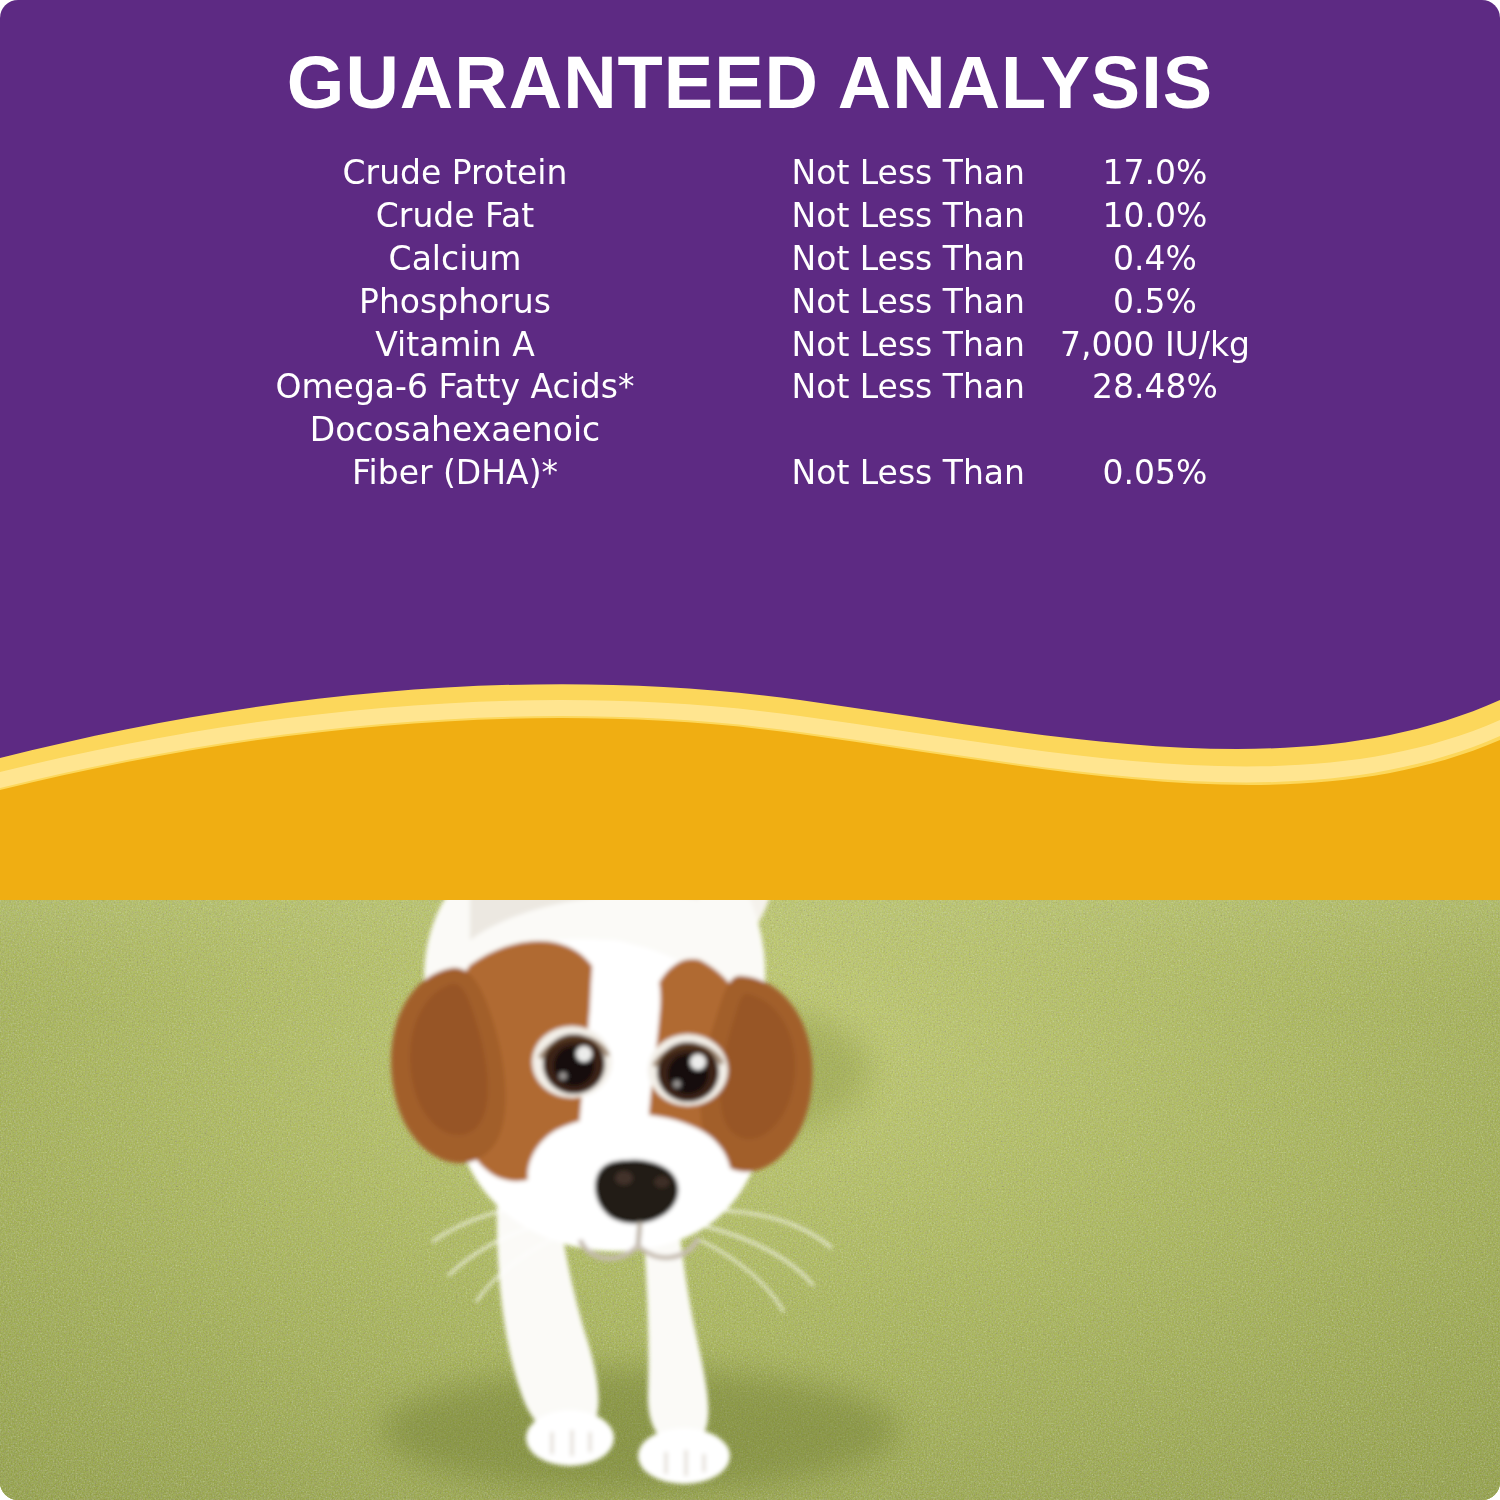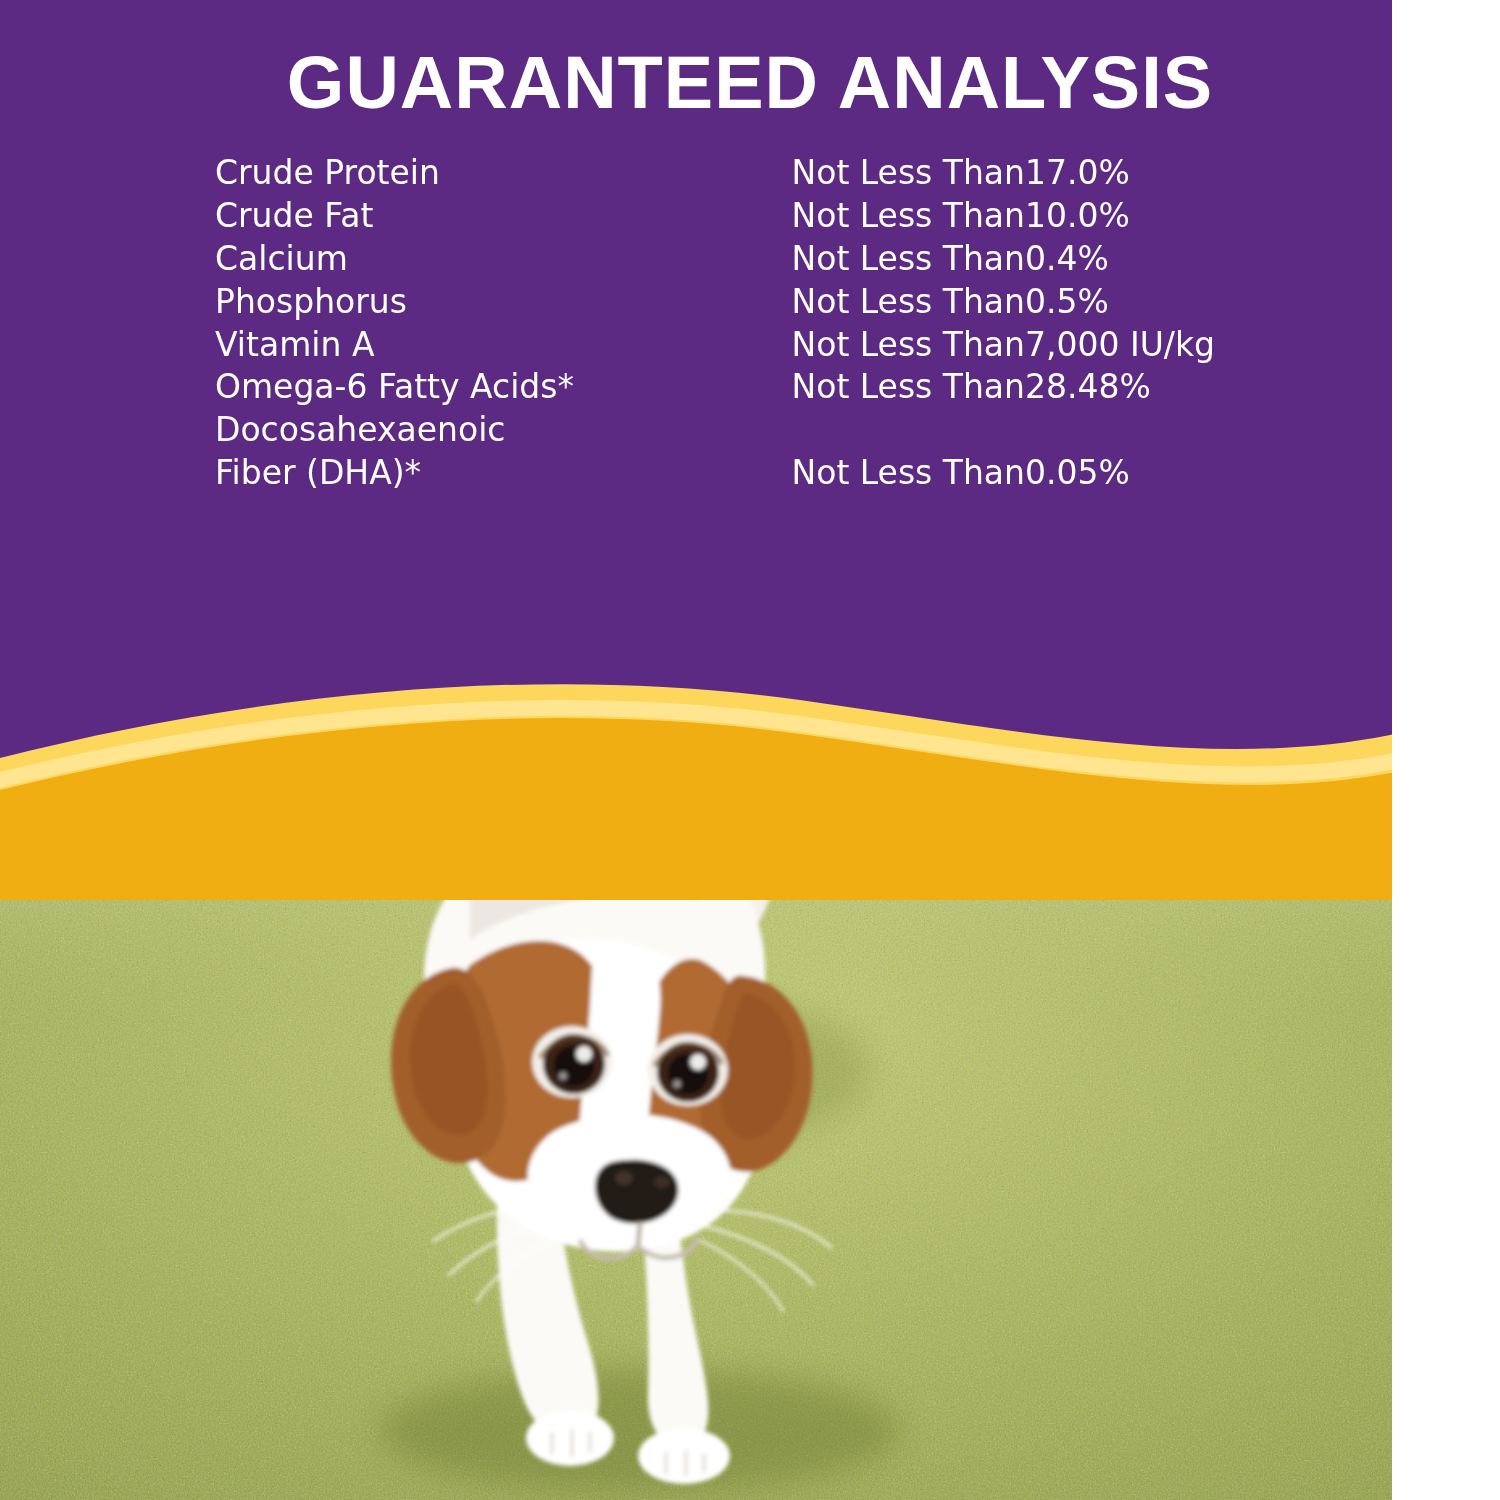--- a/index.html
+++ b/index.html
@@ -2,24 +2,25 @@
 <html><head>
 <meta charset="utf-8">
 <style>
   html, body {
     margin: 0;
     padding: 0;
     background: #ffffff;
   }
   .page {
     position: relative;
-    width: 1392px;
+    width: 1500px;
     height: 1500px;
     overflow: hidden;
     font-family: "DejaVu Sans", sans-serif;
+    border-radius: 18px;
   }
 
   
   .purple-panel {
     position: absolute;
     left: 0; top: 0;
     width: 1500px;
     height: 760px;
     background: #5d2a83;
   }
@@ -48,23 +49,23 @@
   .analysis-table td {
     color: #ffffff;
     font-family: "DejaVu Sans", sans-serif;
     font-size: 33px;
     font-weight: 400;
     line-height: 1.30;
     padding: 0;
     vertical-align: bottom;
     height: 39px;
   }
-  .col-nutrient { width: 480px; text-align: left; white-space: pre-line; margin-left: 32px; }
+  .col-nutrient { width: 480px; text-align: center; white-space: pre-line; margin-left: 32px; }
   .col-qualifier { width: 330px; text-align: right; }
-  .col-value { width: 260px; text-align: left; }
+  .col-value { width: 260px; text-align: center; }
 
   
   .wave-wrap {
     position: absolute;
     left: 0;
     top: 640px;
     width: 1500px;
     height: 260px;
     overflow: hidden;
   }

